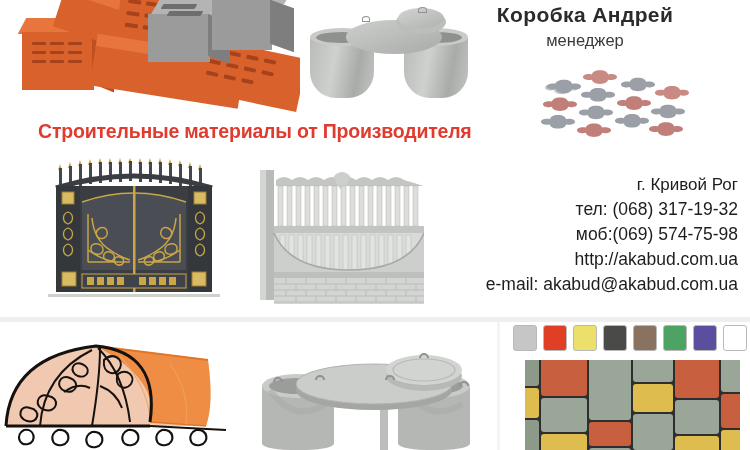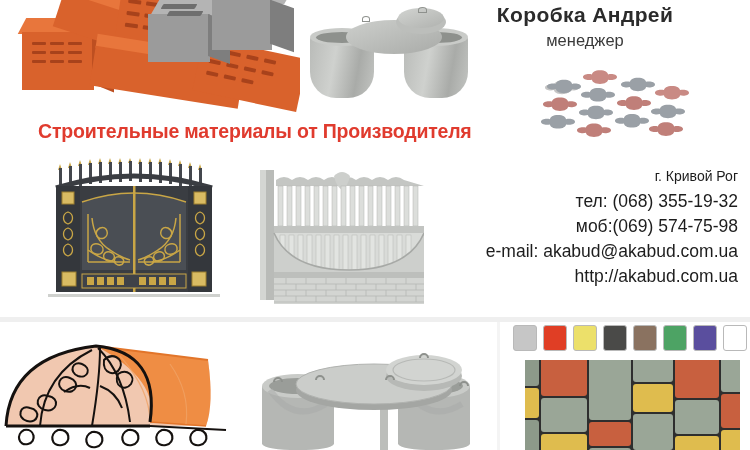--- a/index.html
+++ b/index.html
@@ -43,21 +43,21 @@
   #nameBlock{left:430px;top:2px;width:310px;text-align:center;}
   #personName{font-size:21px;font-weight:bold;color:#2b2b2b;letter-spacing:.4px;line-height:26px;}
   #personRole{font-size:16.5px;color:#3a3a3a;line-height:22px;margin-top:1px;}
 
   
   #flowerPavers{left:520px;top:48px;width:180px;height:100px;}
 
   
   #contacts{left:400px;top:164px;width:338px;text-align:right;color:#1d1d1d;}
   #contacts div{line-height:25px;font-size:17.5px;white-space:nowrap;}
-  #contacts .city{font-size:14px;}
+  #contacts .city{font-size:17px;margin-top:8px;}
 
   
   #gate{left:34px;top:158px;width:200px;height:150px;}
 
   
   #fence{left:258px;top:162px;width:166px;height:146px;}
 
   
   #dividerBand{left:0;top:317px;width:750px;height:5px;background:#efefef;}
   .vgap{position:absolute;background:#fff;}
@@ -207,24 +207,24 @@
           <use href="#fl" transform="translate(56,56)" fill="#c07f79"></use>
           <use href="#fl" transform="translate(-52,42)" fill="#9aa0a6"></use>
           <use href="#fl" transform="translate(-16,58)" fill="#c07f79"></use>
         </g>
       </g>
     </svg>
   </div>
 
   <div class="abs nosel" id="contacts">
     <div class="city">г. Кривой Рог</div>
-    <div>тел: (068) 355-19-32</div>
+    <div>тел: (068) 317-19-32</div>
     <div>моб:(069) 574-75-98</div>
+    <div>http://akabud.com.ua</div>
     <div>e-mail: akabud@akabud.com.ua</div>
-    <div>http://akabud.com.ua</div>
   </div>
 
   <div class="abs nosel" id="gate">
     <svg width="200" height="150" viewBox="0 0 200 150">
 
       <g fill="#c9a646">
         <polygon points="26,6 28,12 24,12"></polygon>
           <polygon points="36,4 38,10 34,10"></polygon>
         <polygon points="46,2 48,8 44,8"></polygon>
           <polygon points="56,1 58,7 54,7"></polygon>

